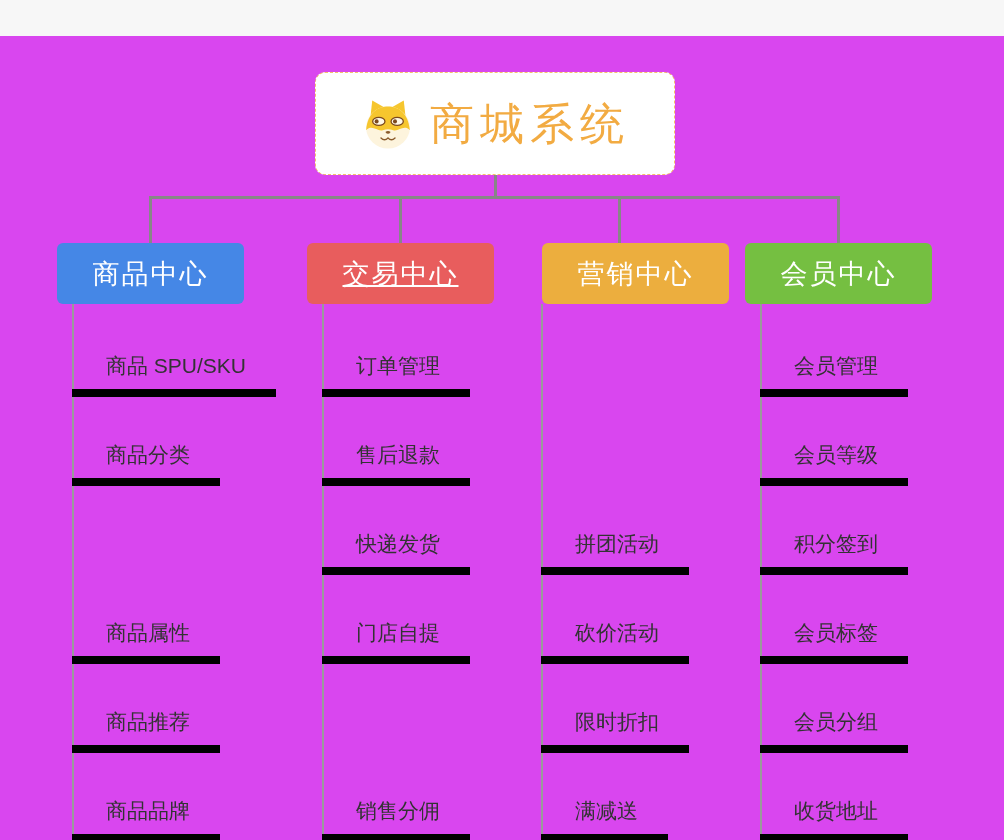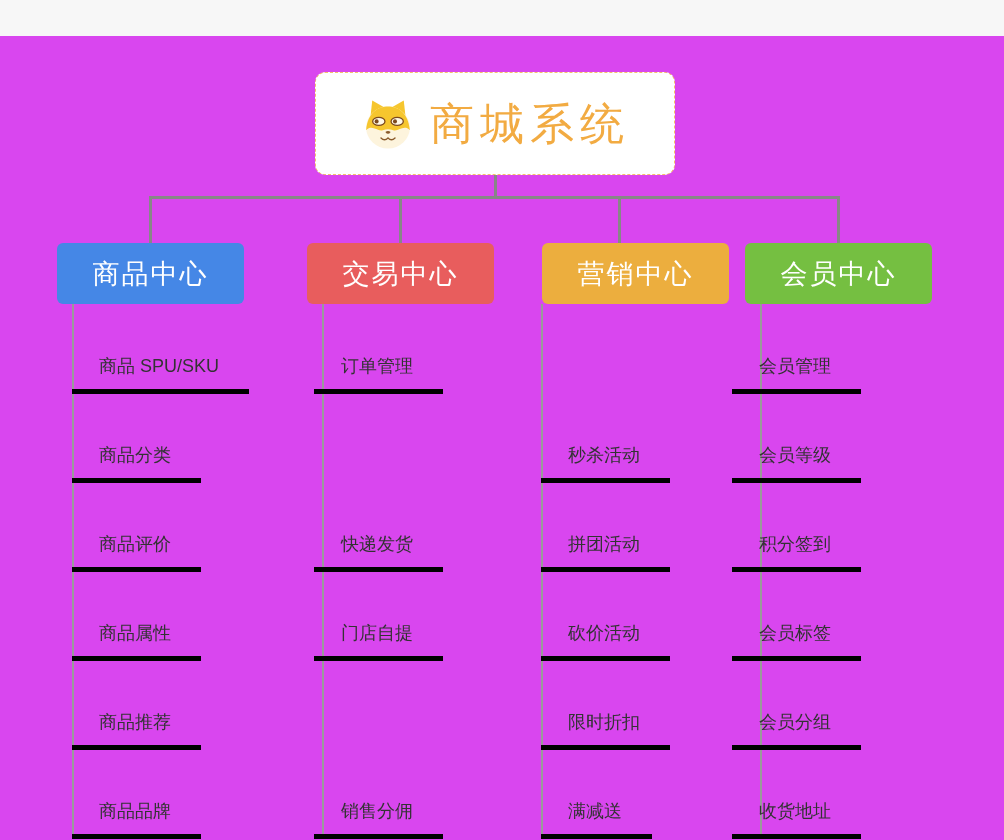--- a/index.html
+++ b/index.html
@@ -39,25 +39,25 @@
   }
   .b1{left:57px}.b2{left:307px}.b3{left:542px}.b4{left:745px}
 
   
   .spine{position:absolute;top:268px;width:2px;height:532px;background:#9a9a9a;}
   .s1{left:72px}.s2{left:322px}.s3{left:541px}.s4{left:760px}
 
   
   .leaf{
     position:absolute;
-    font-size:18px;color:#333333;line-height:28px;
-    padding:0 30px 9px 27px;border-bottom:5px solid #000000;
+    font-size:21px;color:#333333;line-height:28px;
+    padding:0 30px 9px 34px;border-bottom:8px solid #000000;
     white-space:nowrap;
   }
-  .c1{left:72px}.c2{left:314px}.c3{left:541px}.c4{left:732px}
+  .c1{left:72px}.c2{left:322px}.c3{left:541px}.c4{left:760px}
   .r1{top:316px}.r2{top:405px}.r3{top:494px}.r4{top:583px}.r5{top:672px}.r6{top:761px}
 </style>
 </head>
 <body>
 
 <div id="stage">
 
   <div class="root-node">
     <span class="dog-icon">
       <svg viewBox="0 0 64 60" width="56" height="54" aria-hidden="true">
@@ -77,42 +77,41 @@
   </div>
 
   <div class="line v-root"></div>
   <div class="line h-bus"></div>
   <div class="line v-stub stub1"></div>
   <div class="line v-stub stub2"></div>
   <div class="line v-stub stub3"></div>
   <div class="line v-stub stub4"></div>
 
   <div class="branch b1" style="background-color: rgb(69, 135, 230);">商品中心</div>
-  <div class="branch b2" style="background-color: rgb(232, 93, 93);">交易中心</div>
+  <div class="branch b2" style="background-color: rgb(232, 93, 93); text-decoration: underline;">交易中心</div>
   <div class="branch b3" style="background-color: rgb(236, 174, 62);">营销中心</div>
   <div class="branch b4" style="background-color: rgb(117, 191, 65); text-align: center;">会员中心</div>
 
   <div class="spine s1"></div>
   <div class="spine s2"></div>
   <div class="spine s3"></div>
   <div class="spine s4"></div>
 
   <div class="leaf c1 r1">商品 SPU/SKU</div>
   <div class="leaf c1 r2">商品分类</div>
-  <div class="leaf c1 r3">商品评价</div>
   <div class="leaf c1 r4">商品属性</div>
   <div class="leaf c1 r6">商品品牌</div>
   <div class="leaf c1 r5">商品推荐</div>
 
   <div class="leaf c2 r1">订单管理</div>
+  <div class="leaf c2 r2">售后退款</div>
   <div class="leaf c2 r3">快递发货</div>
   <div class="leaf c2 r4">门店自提</div>
   <div class="leaf c2 r6">销售分佣</div>
 
-  <div class="leaf c3 r2">秒杀活动</div>
   <div class="leaf c3 r3">拼团活动</div>
   <div class="leaf c3 r5">限时折扣</div>
   <div class="leaf c3 r4">砍价活动</div>
   <div class="leaf c3 r6">满减送</div>
 
   <div class="leaf c4 r1">会员管理</div>
   <div class="leaf c4 r2">会员等级</div>
   <div class="leaf c4 r3">积分签到</div>
   <div class="leaf c4 r4">会员标签</div>
   <div class="leaf c4 r5">会员分组</div>

